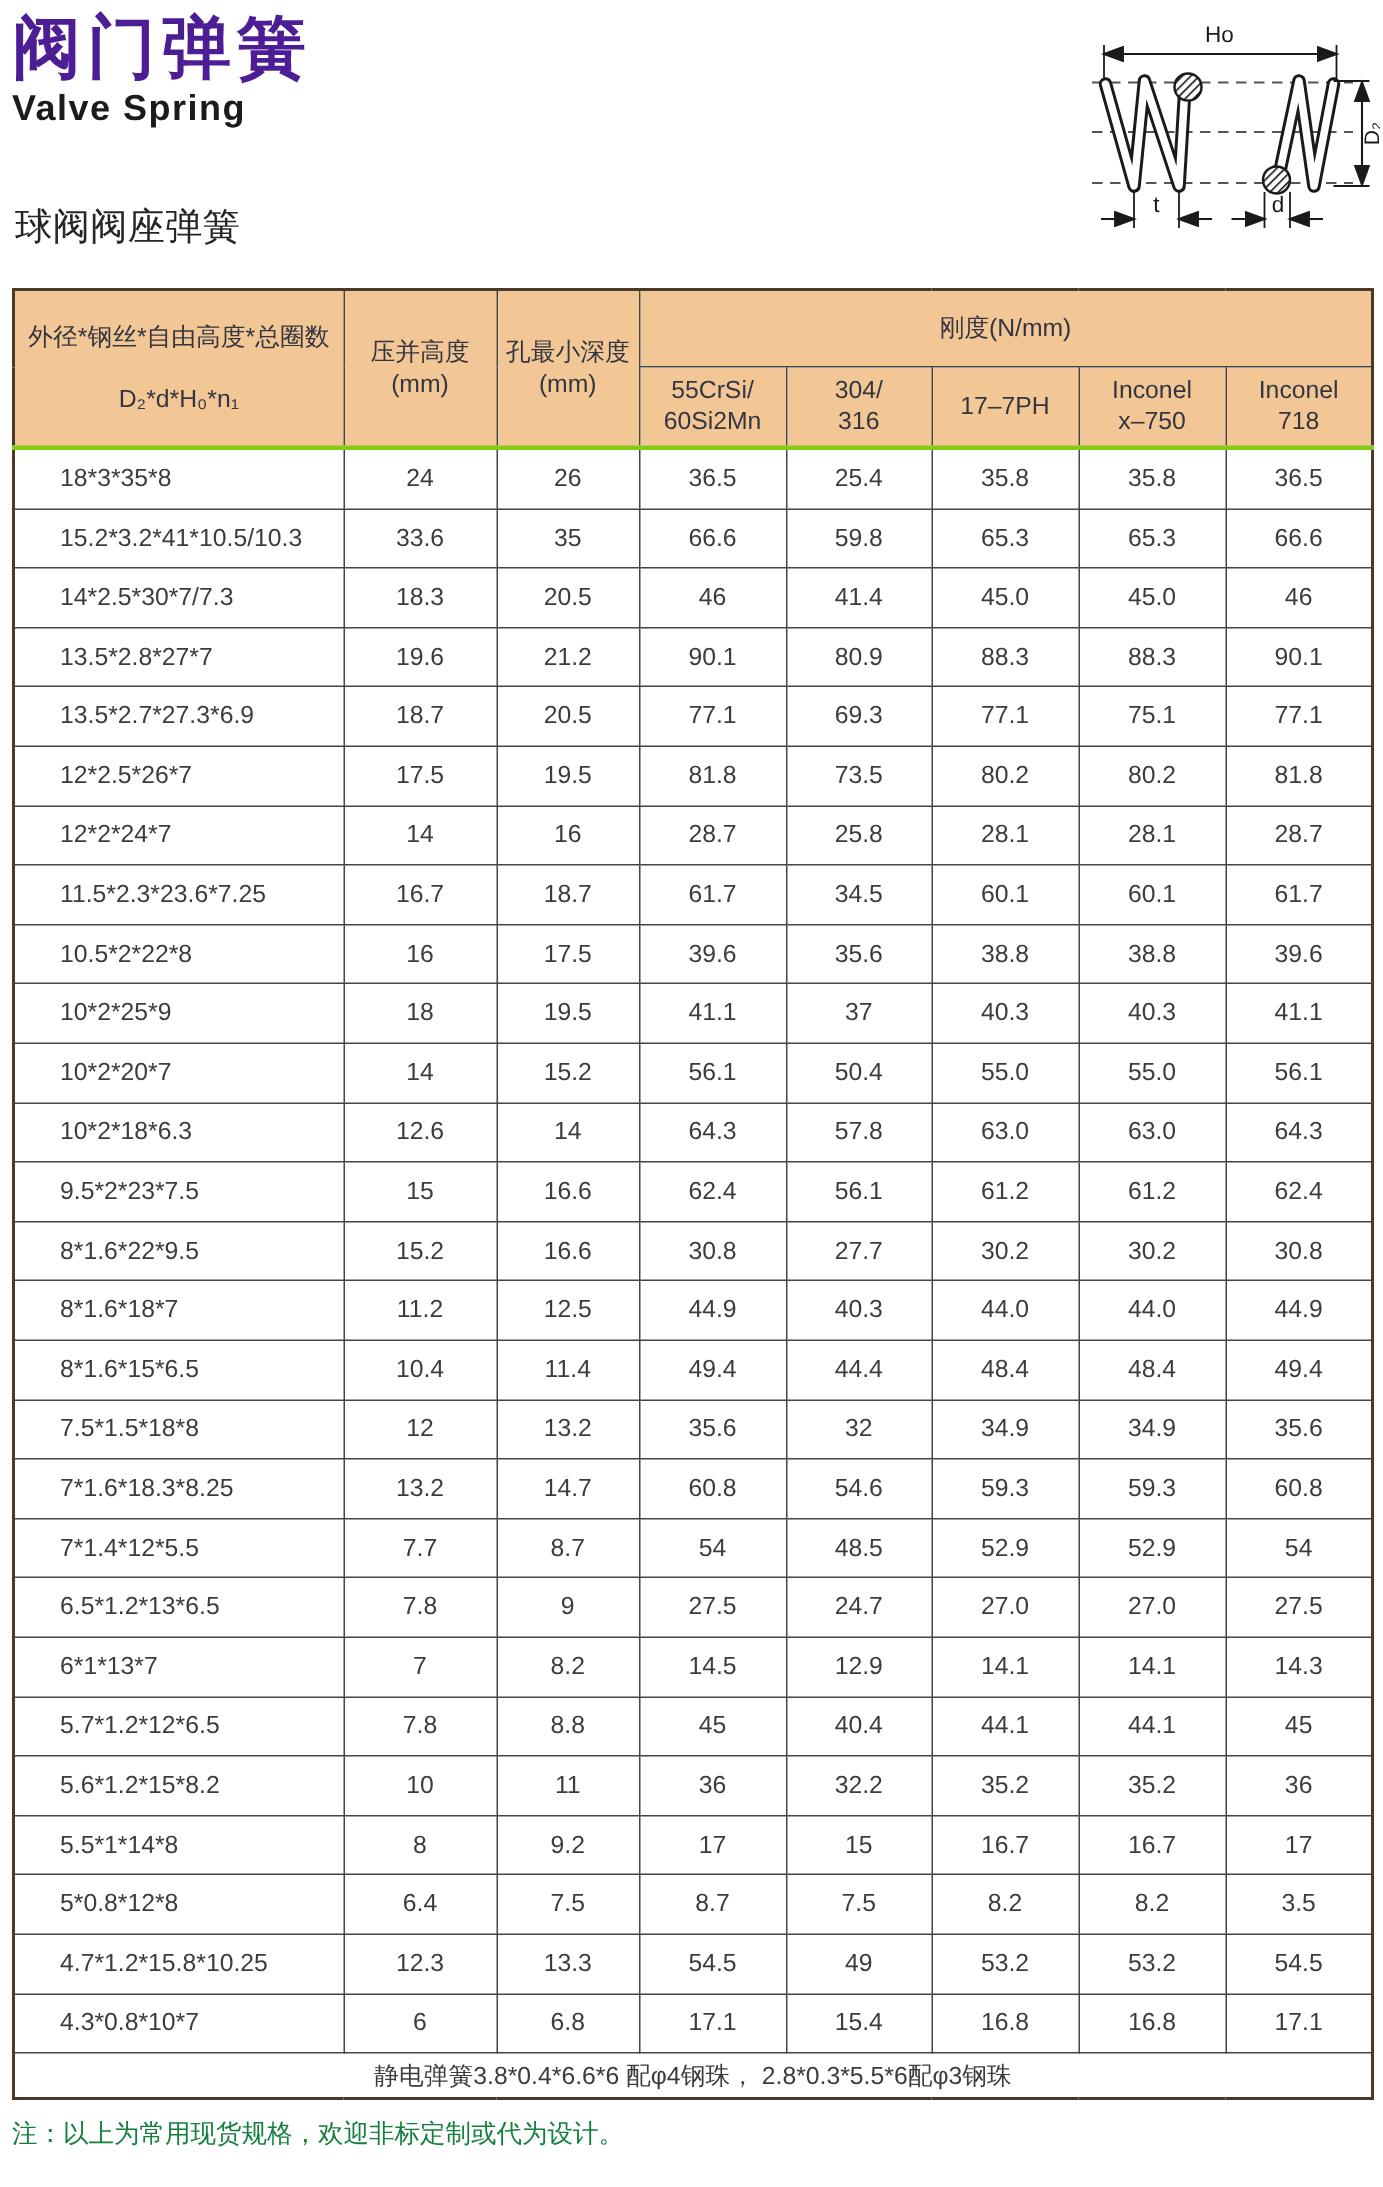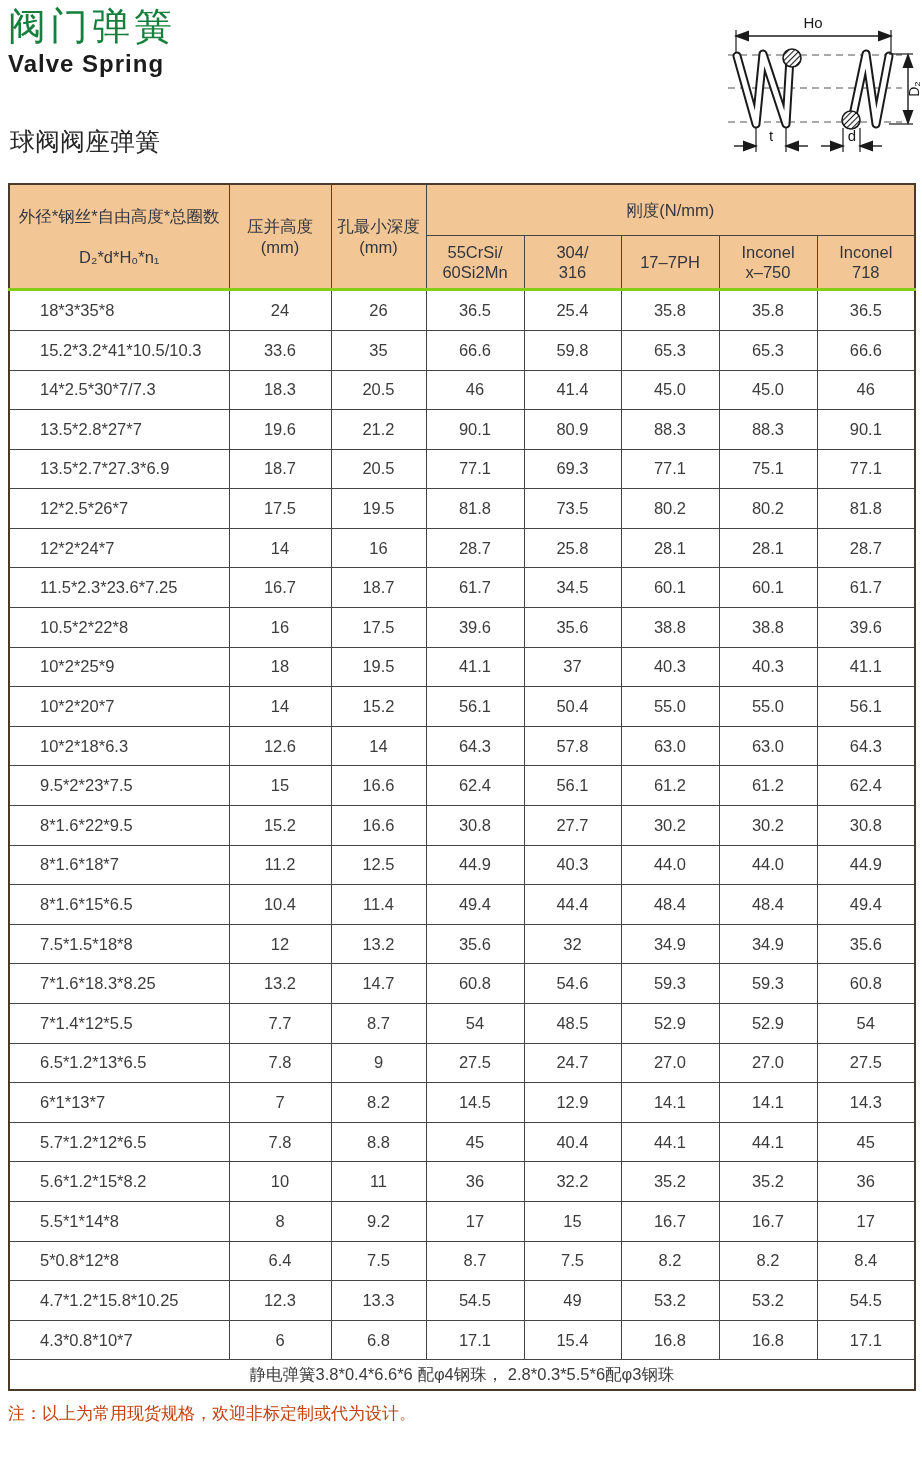--- a/index.html
+++ b/index.html
@@ -2,21 +2,21 @@
 <html><head>
 <meta charset="utf-8">
 <style>
   html,body { margin:0; padding:0; }
   body {
     width:922px; height:1458px; background:#ffffff; position:relative;
     font-family:"Liberation Sans","DejaVu Sans",sans-serif; color:#333;
     overflow:hidden;
   }
   .title-cn {
-    margin:6px 0 0 8px; font-size:38px; font-weight:normal; color:#15803d;
+    margin:6px 0 0 8px; font-size:46px; font-weight:bold; color:#4c1d95;
     letter-spacing:4px; line-height:1.1;
   }
   .title-en {
     margin:3px 0 0 8px; font-size:24px; font-weight:bold; color:#1b1b1b;
     letter-spacing:1px; line-height:1.1;
   }
   .subtitle { margin:48px 0 0 10px; font-size:25px; color:#262626; }
   .diagram { position:absolute; top:8px; right:2px; width:220px; height:158px; }
   .diagram text { font-family:"Liberation Sans","DejaVu Sans",sans-serif; fill:#1a1a1a; }
 
@@ -31,21 +31,21 @@
   .spec-table thead th {
     background:#f2c795; font-weight:normal; color:#333640;
     white-space:pre-line; line-height:1.25;
   }
   .spec-table thead { border-bottom:3px solid #84cc16; }
   .spec-table thead tr.group-row th { height:49px; }
   .spec-table thead tr.mat-row th { height:51px; }
   .spec-table tbody td { height:38.6px; background:#fff; }
   .spec-table tbody td.spec { text-align:left; padding-left:30px; }
   .spec-table td.footer-cell { height:29px; font-size:16.5px; }
-  .note { margin:11px 0 0 8px; font-size:17px; color:#c2410c; }
+  .note { margin:11px 0 0 8px; font-size:17px; color:#15803d; }
 </style>
 </head>
 <body>
 
 <div class="title-cn">阀门弹簧</div>
 <div class="title-en">Valve Spring</div>
 
 <svg class="diagram" viewBox="0 0 220 158">
   <defs>
     <marker id="arr" markerWidth="11" markerHeight="8" refX="9.5" refY="4" orient="auto-start-reverse">
@@ -374,21 +374,21 @@
         <td>17</td>
       </tr>
       <tr>
         <td class="spec">5*0.8*12*8</td>
         <td>6.4</td>
         <td>7.5</td>
         <td>8.7</td>
         <td>7.5</td>
         <td>8.2</td>
         <td>8.2</td>
-        <td>8.4</td>
+        <td>3.5</td>
       </tr>
       <tr>
         <td class="spec">4.7*1.2*15.8*10.25</td>
         <td>12.3</td>
         <td>13.3</td>
         <td>54.5</td>
         <td>49</td>
         <td>53.2</td>
         <td>53.2</td>
         <td>54.5</td>

